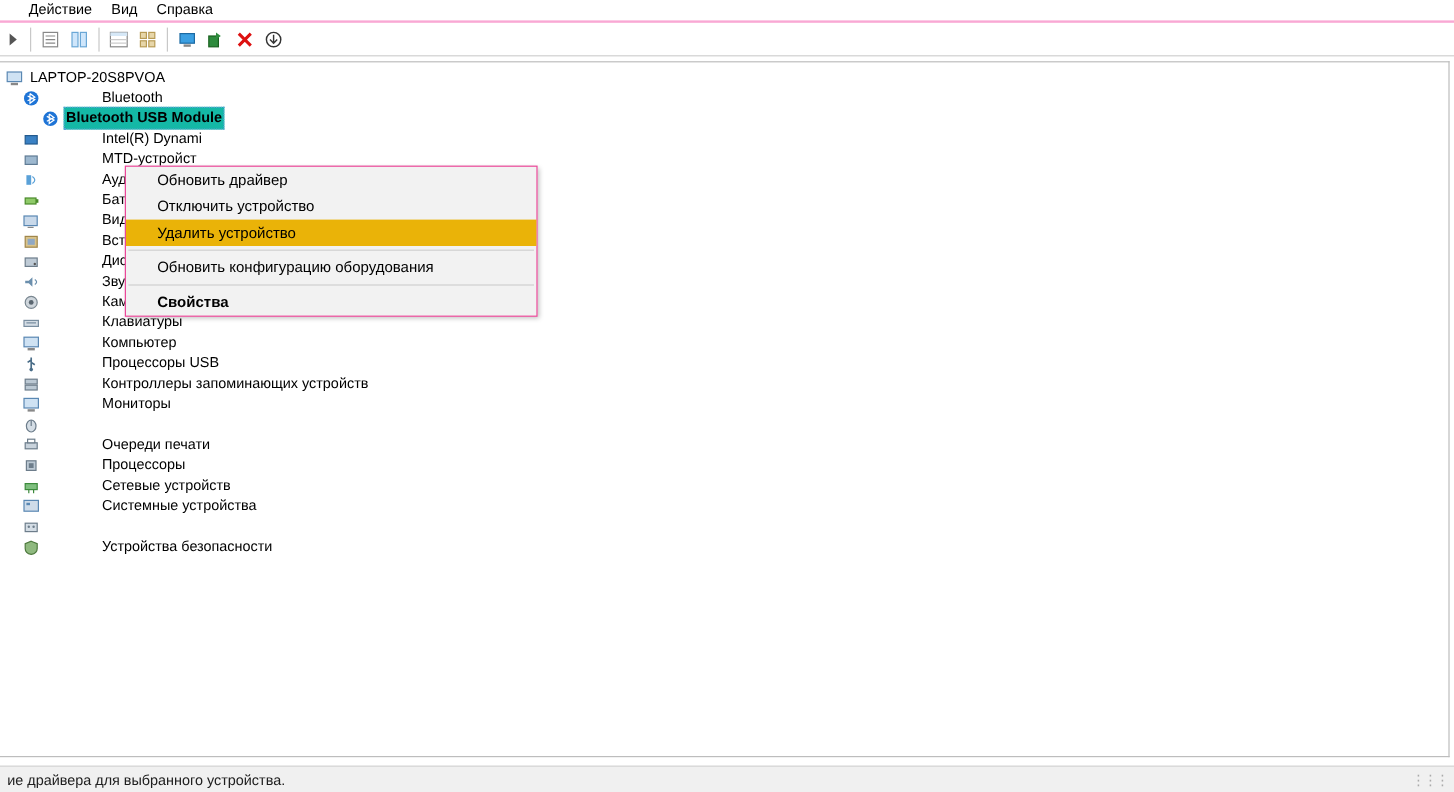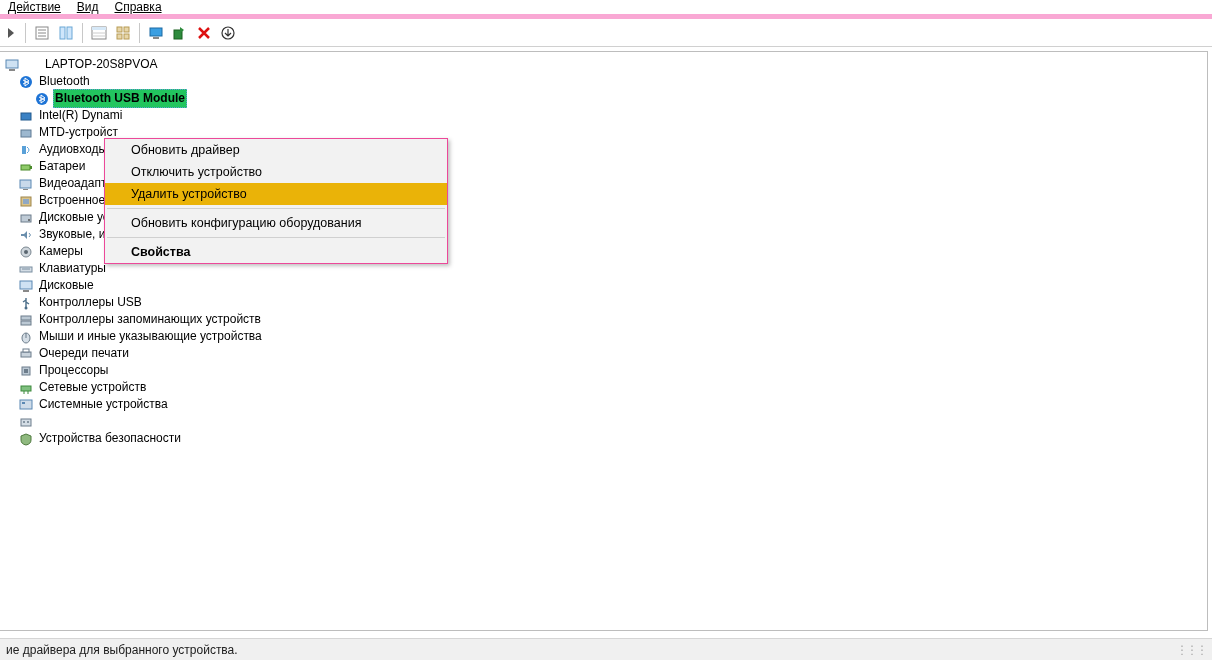--- a/index.html
+++ b/index.html
@@ -12,23 +12,22 @@
     color: #000;
     overflow: hidden;
     user-select: none;
   }
 
   
   .menubar {
     height: 19px;
     display: flex;
     align-items: center;
-    padding: 0 4px;
-    border-bottom: 5px solid #f9a8d4;
-    text-decoration: underline;
+    padding: 0 20px;
+    border-bottom: 2px solid #f9a8d4;
   }
   .menubar .menu-item {
     padding: 1px 8px 2px 8px;
     cursor: default;
   }
   .menubar .menu-item:first-child { padding-left: 4px; }
 
   
   .toolbar {
     height: 28px;
@@ -72,25 +71,25 @@
     white-space: nowrap;
   }
   .node .icon {
     width: 16px; height: 16px;
     margin-right: 3px;
     flex-shrink: 0;
     display: inline-flex;
     align-items: center; justify-content: center;
   }
   .node .label { padding: 0 2px; }
-  .node.root { margin-left: 0; gap: 20px; }
-  .node.l1 { margin-left: 14px; }
+  .node.root { margin-left: 0; }
+  .node.l1 { margin-left: 14px; gap: 46px; }
   .node.l2 { margin-left: 30px; }
   .node.selected .label {
-    background: #22c55e;
+    background: #14b8a6;
     border: 1px dotted #5aa1d8;
     padding: 0 1px;
     font-weight: 600;
   }
 
   
   .context-menu {
     position: absolute;
     top: 86px;
     left: 104px;
@@ -330,48 +329,56 @@
           </span>
           <span class="label">Клавиатуры</span>
         </div>
         <div class="node l1">
           <span class="icon">
             <svg width="14" height="14">
               <rect x="1" y="2" width="12" height="8" fill="#cfe2f3" stroke="#5a88b3"></rect>
               <rect x="4" y="11" width="6" height="2" fill="#888"></rect>
             </svg>
           </span>
-          <span class="label">Дисковые</span>
+          <span class="label">Компьютер</span>
         </div>
         <div class="node l1">
           <span class="icon">
             <svg width="14" height="14">
               <path d="M7 2 L7 12 M7 4 L4 6 M7 6 L10 8" stroke="#4a6d88" fill="none" stroke-width="1.4"></path>
               <circle cx="7" cy="12" r="1.5" fill="#4a6d88"></circle>
             </svg>
           </span>
-          <span class="label">Контроллеры USB</span>
+          <span class="label">Процессоры USB</span>
         </div>
         <div class="node l1">
           <span class="icon">
             <svg width="14" height="14">
               <rect x="2" y="3" width="10" height="4" fill="#bcc9d4" stroke="#6d7d8b"></rect>
               <rect x="2" y="8" width="10" height="4" fill="#bcc9d4" stroke="#6d7d8b"></rect>
             </svg>
           </span>
           <span class="label">Контроллеры запоминающих устройств</span>
         </div>
         <div class="node l1">
           <span class="icon">
             <svg width="14" height="14">
+              <rect x="1" y="2" width="12" height="8" fill="#cfe2f3" stroke="#5a88b3"></rect>
+              <rect x="4" y="11" width="6" height="2" fill="#888"></rect>
+            </svg>
+          </span>
+          <span class="label">Мониторы</span>
+        </div>
+        <div class="node l1">
+          <span class="icon">
+            <svg width="14" height="14">
               <ellipse cx="7" cy="8" rx="4" ry="5" fill="#d4dde5" stroke="#6d7d8b"></ellipse>
               <line x1="7" y1="3" x2="7" y2="8" stroke="#6d7d8b"></line>
             </svg>
           </span>
-          <span class="label">Мыши и иные указывающие устройства</span>
         </div>
         <div class="node l1">
           <span class="icon">
             <svg width="14" height="14">
               <rect x="2" y="5" width="10" height="5" fill="#c9d3dc" stroke="#6d7d8b"></rect>
               <rect x="4" y="2" width="6" height="3" fill="#fff" stroke="#6d7d8b"></rect>
             </svg>
           </span>
           <span class="label">Очереди печати</span>
         </div>

